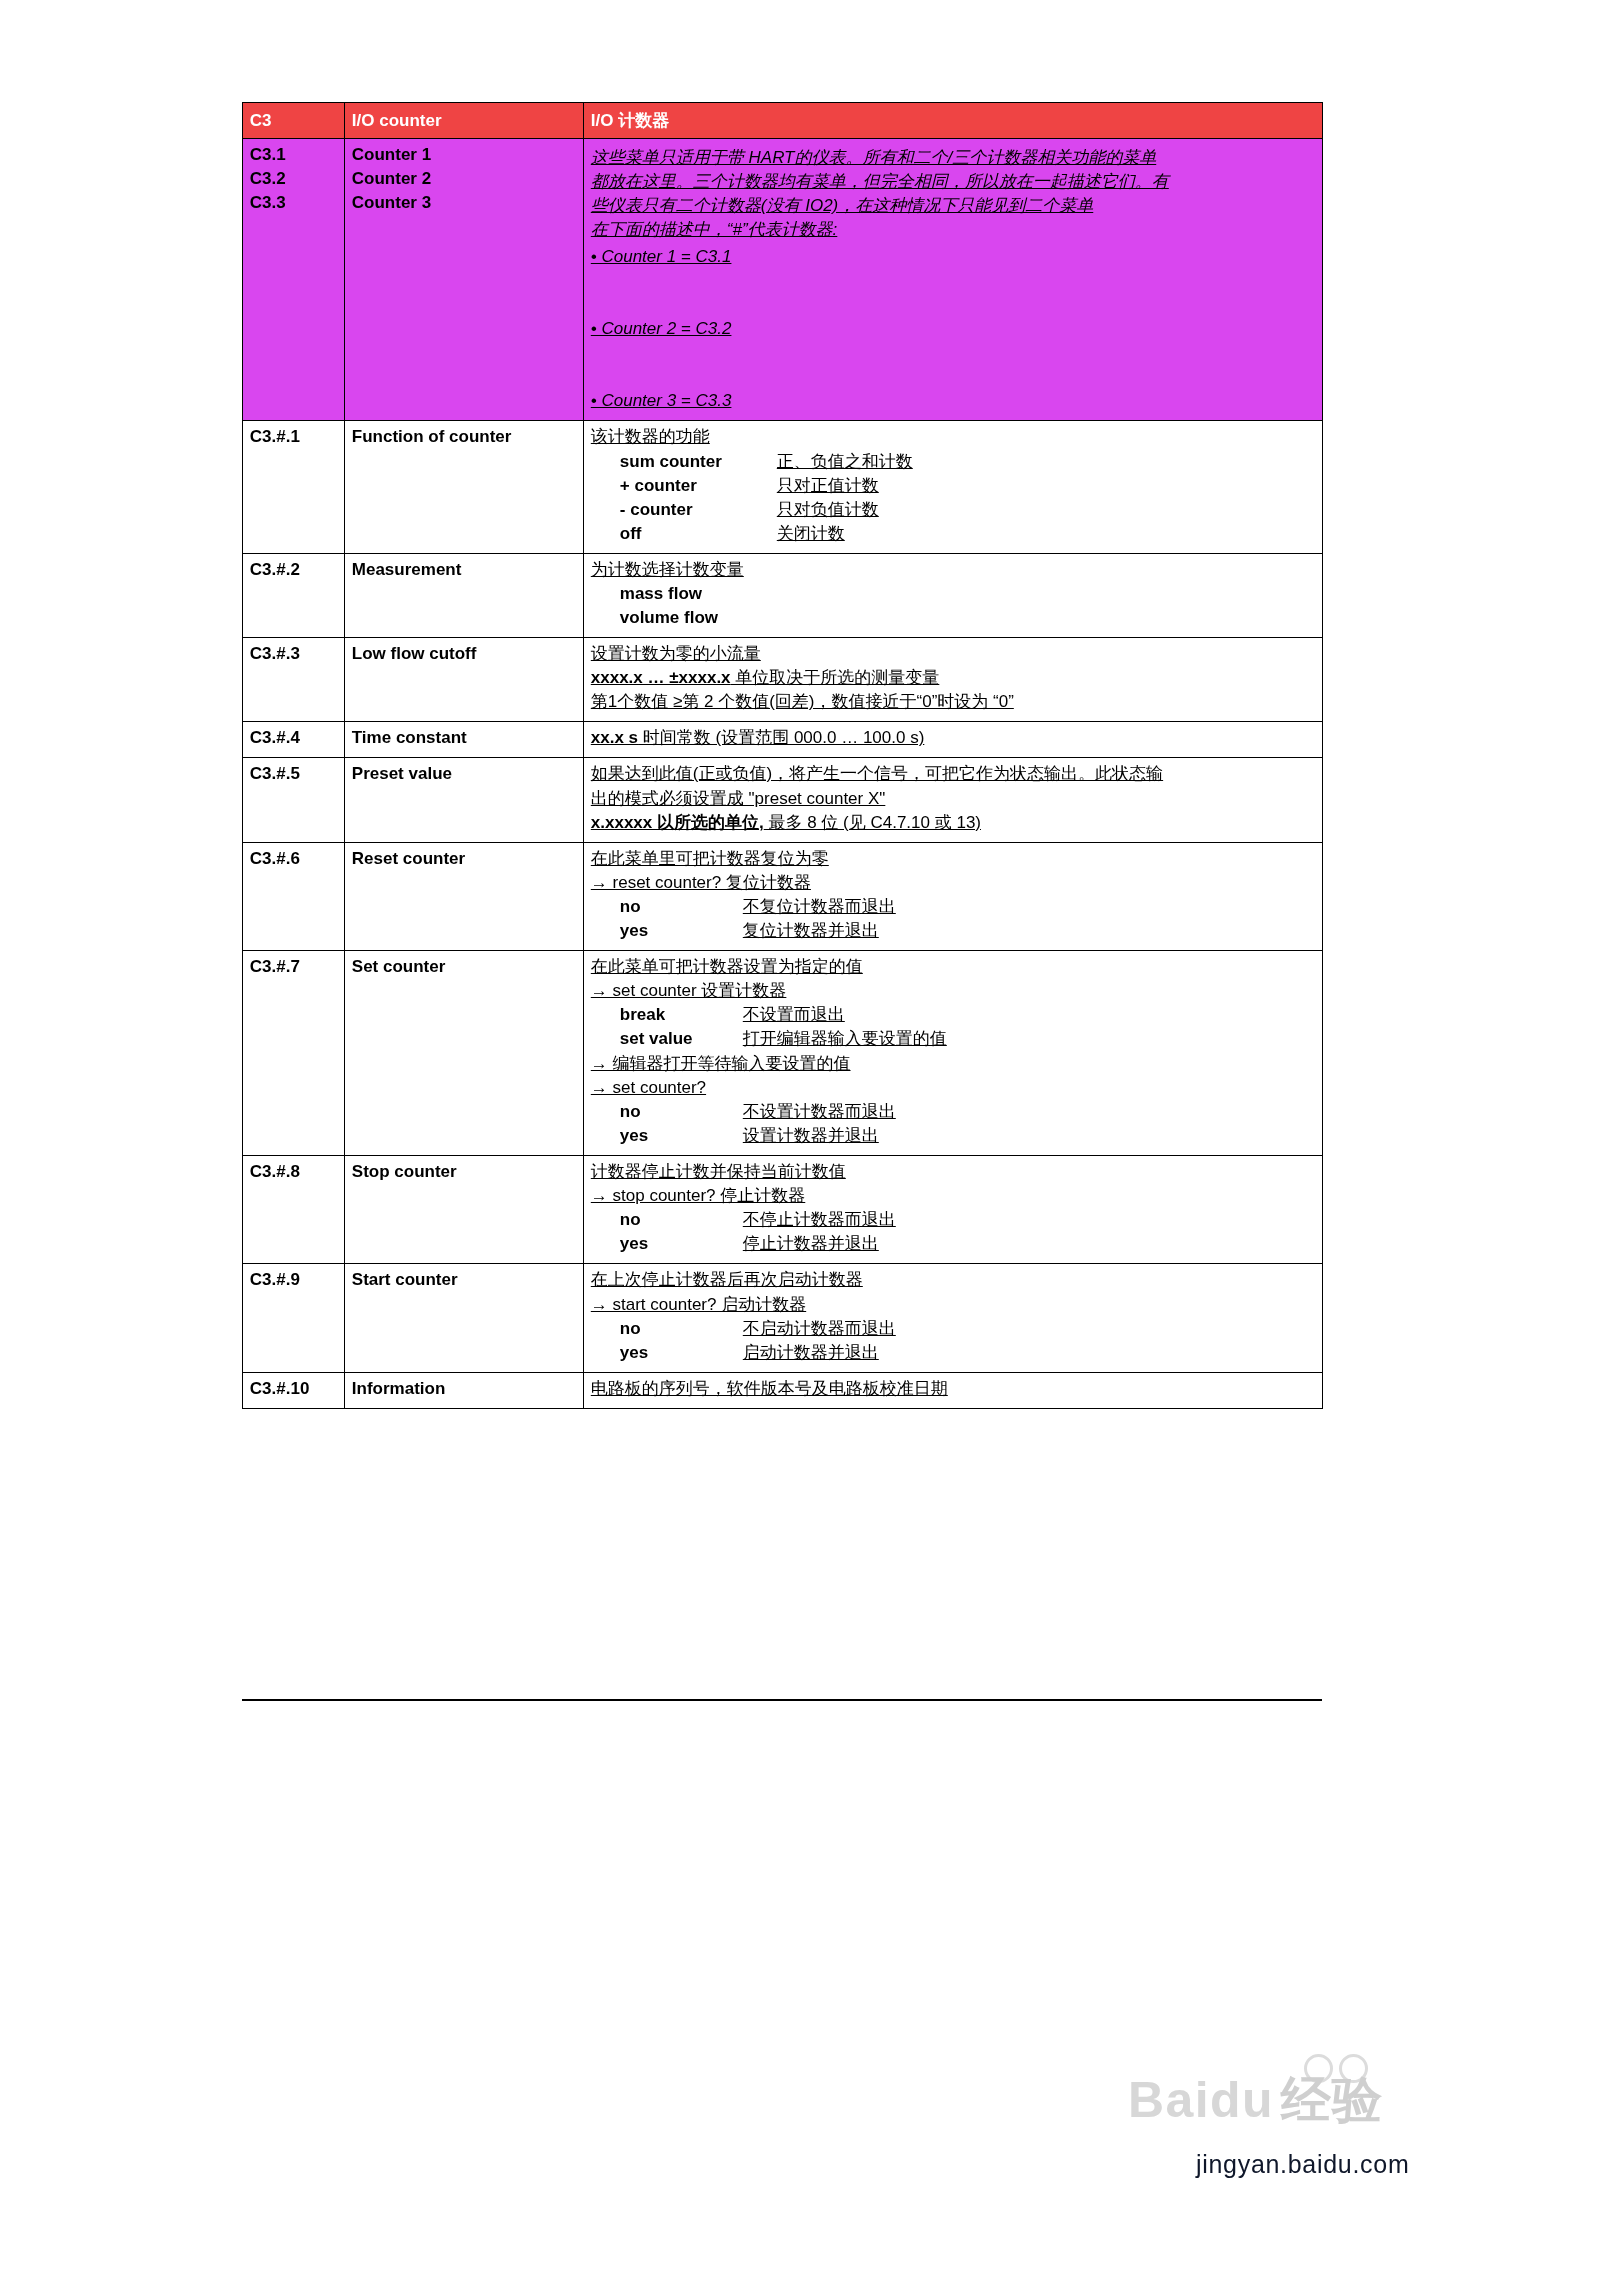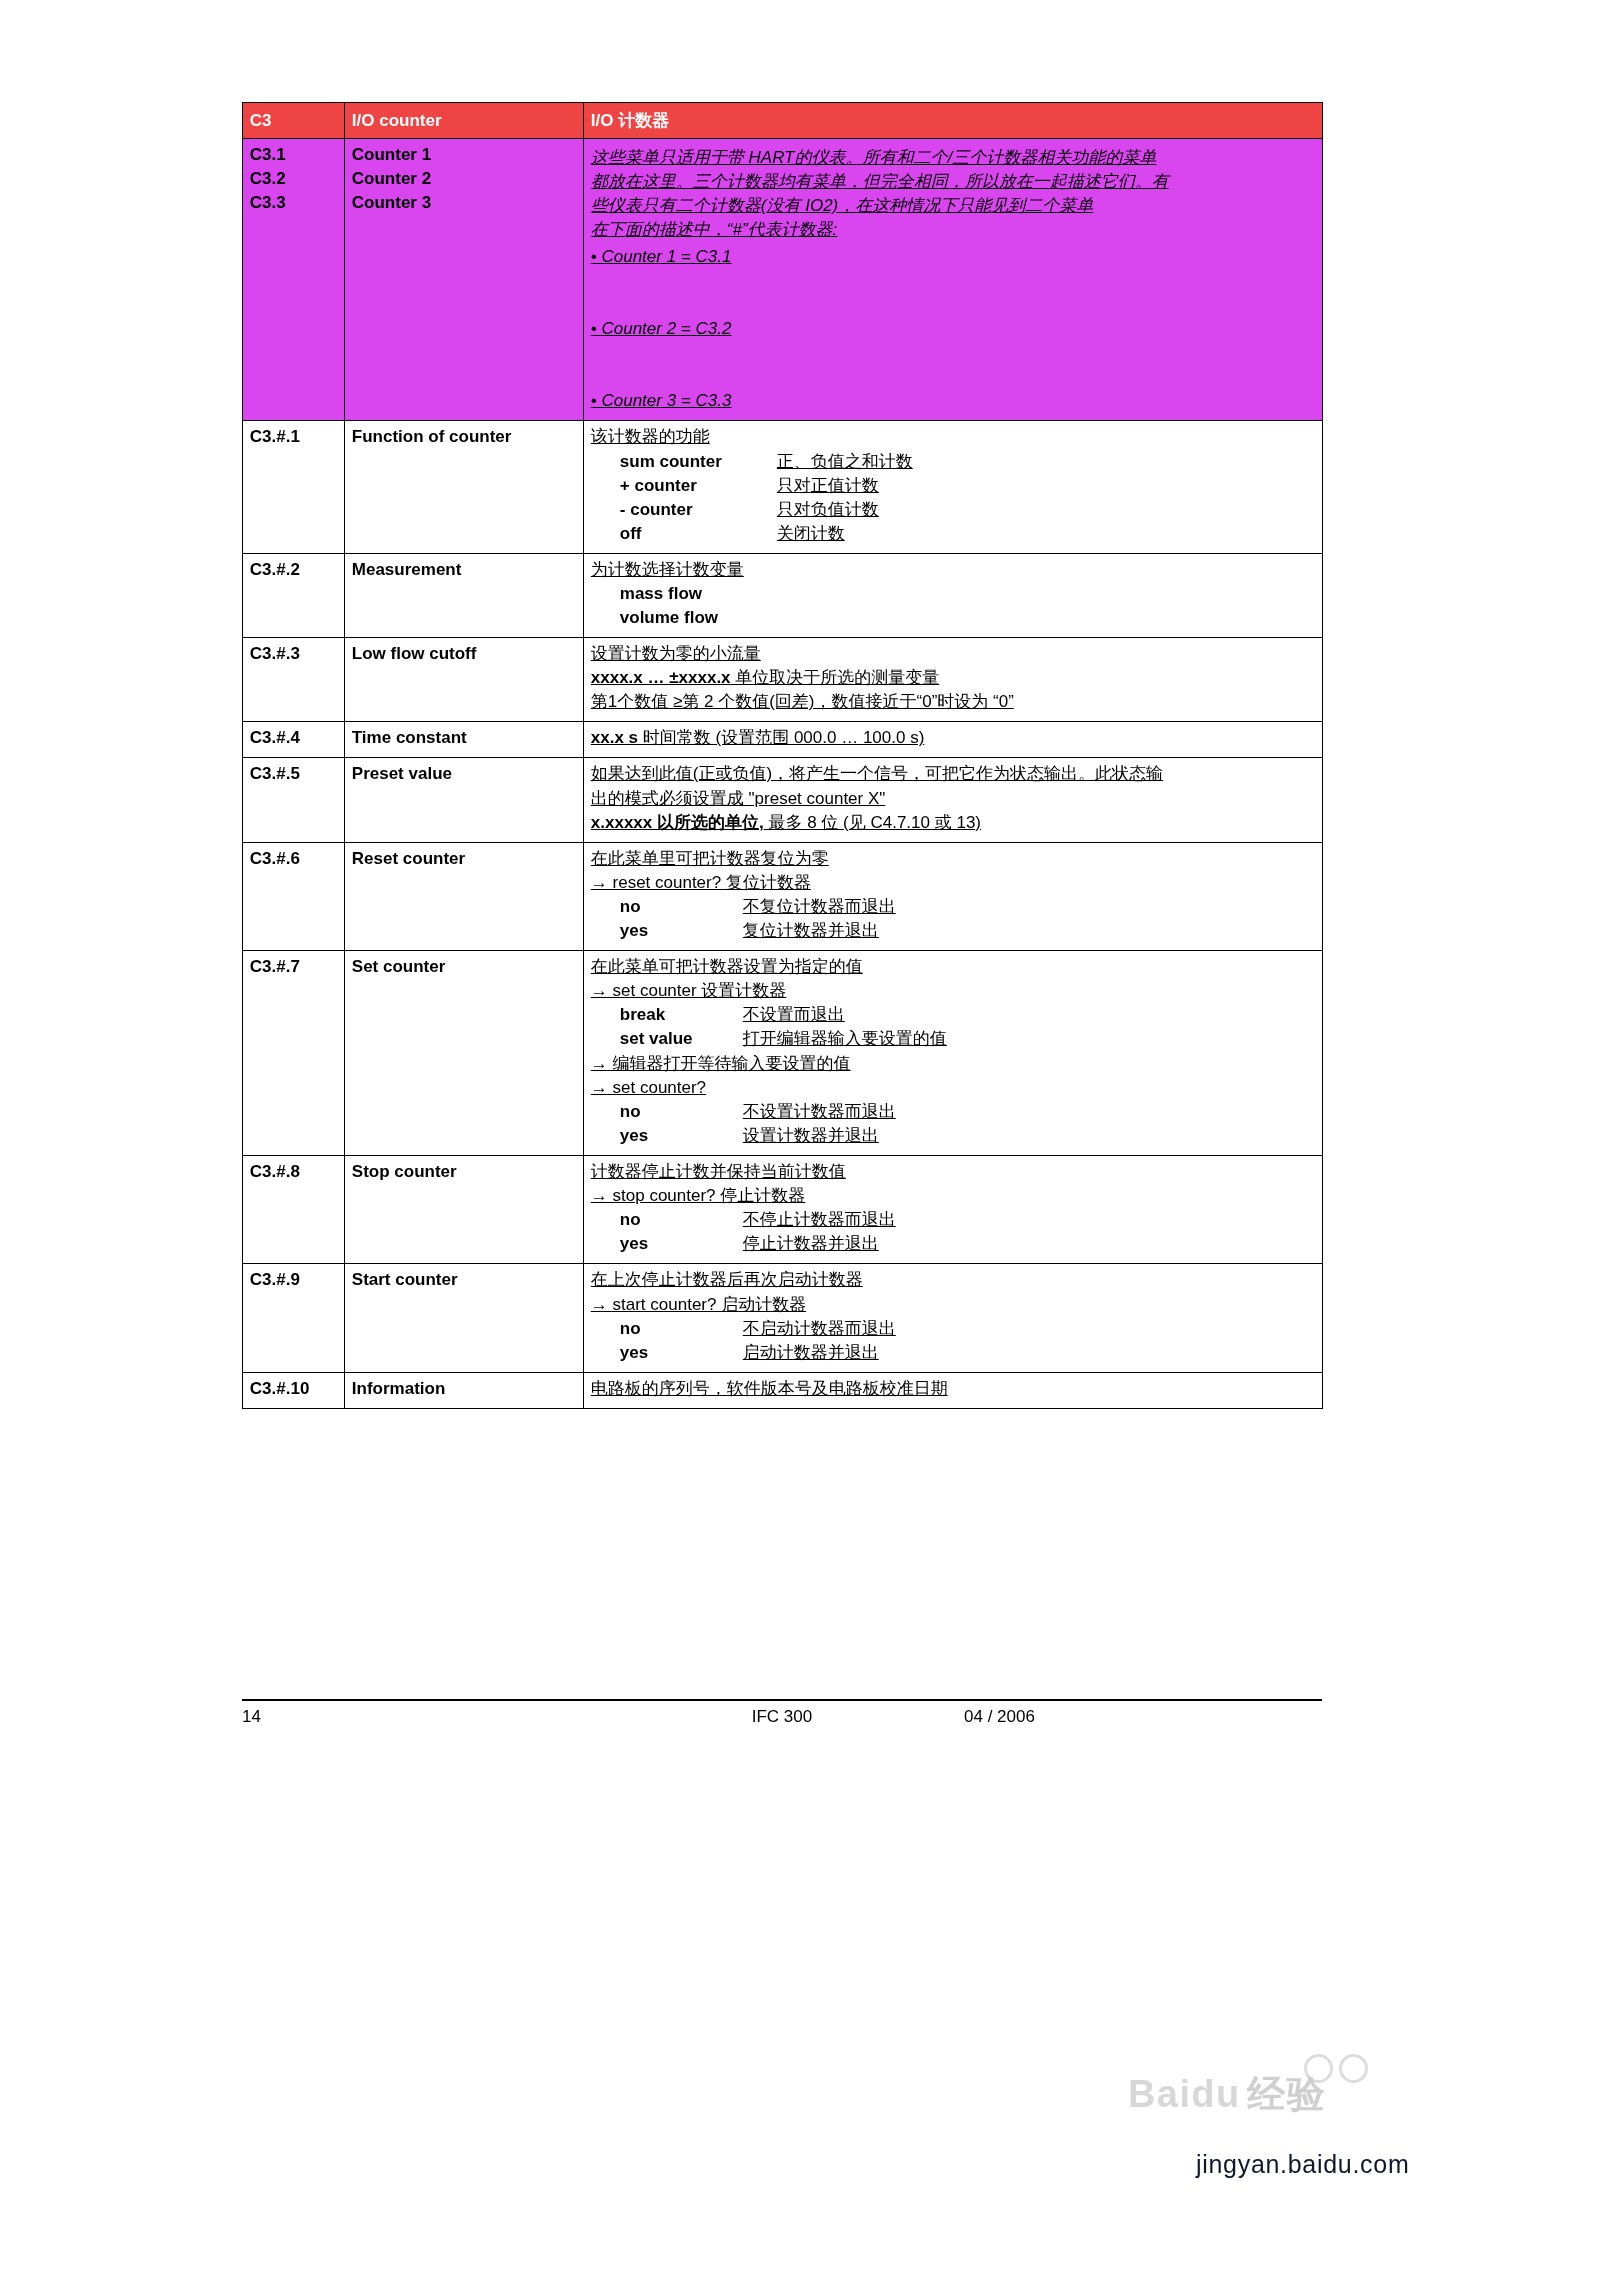--- a/index.html
+++ b/index.html
@@ -113,21 +113,21 @@
   
   .watermark {
     position: absolute;
     left: 1128px;
     top: 2048px;
     width: 409px;
     height: 150px;
     user-select: none;
   }
   .wm-main {
-    font-size: 38px;
+    font-size: 50px;
     font-weight: bold;
     color: #d7d7d7;
     letter-spacing: 1.4px;
     white-space: nowrap;
     line-height: 1;
     position: absolute;
     left: 0; top: 27px;
   }
   .wm-main .cn { color: #cfcfcf; margin-left: 6.8px; }
   .wm-sub {
@@ -341,25 +341,20 @@
         <td class="code">C3.#.10</td>
         <td class="en">Information</td>
         <td class="cn-cell">
           <div>电路板的序列号，软件版本号及电路板校准日期</div>
         </td>
       </tr>
     </tbody>
   </table>
 
   <div class="footer-rule"></div>
-  <div class="footer">
-    <div class="pg">14</div>
-    <div class="mid">IFC 300</div>
-    <div class="rt">04 / 2006</div>
-  </div>
 
   <div class="watermark">
     <div class="wm-dots"><i></i><i></i></div>
     <div class="wm-main">
       <span>Baidu</span><span class="cn">经验</span>
     </div>
     <div class="wm-sub">jingyan.baidu.com</div>
   </div>
 
 </div>

